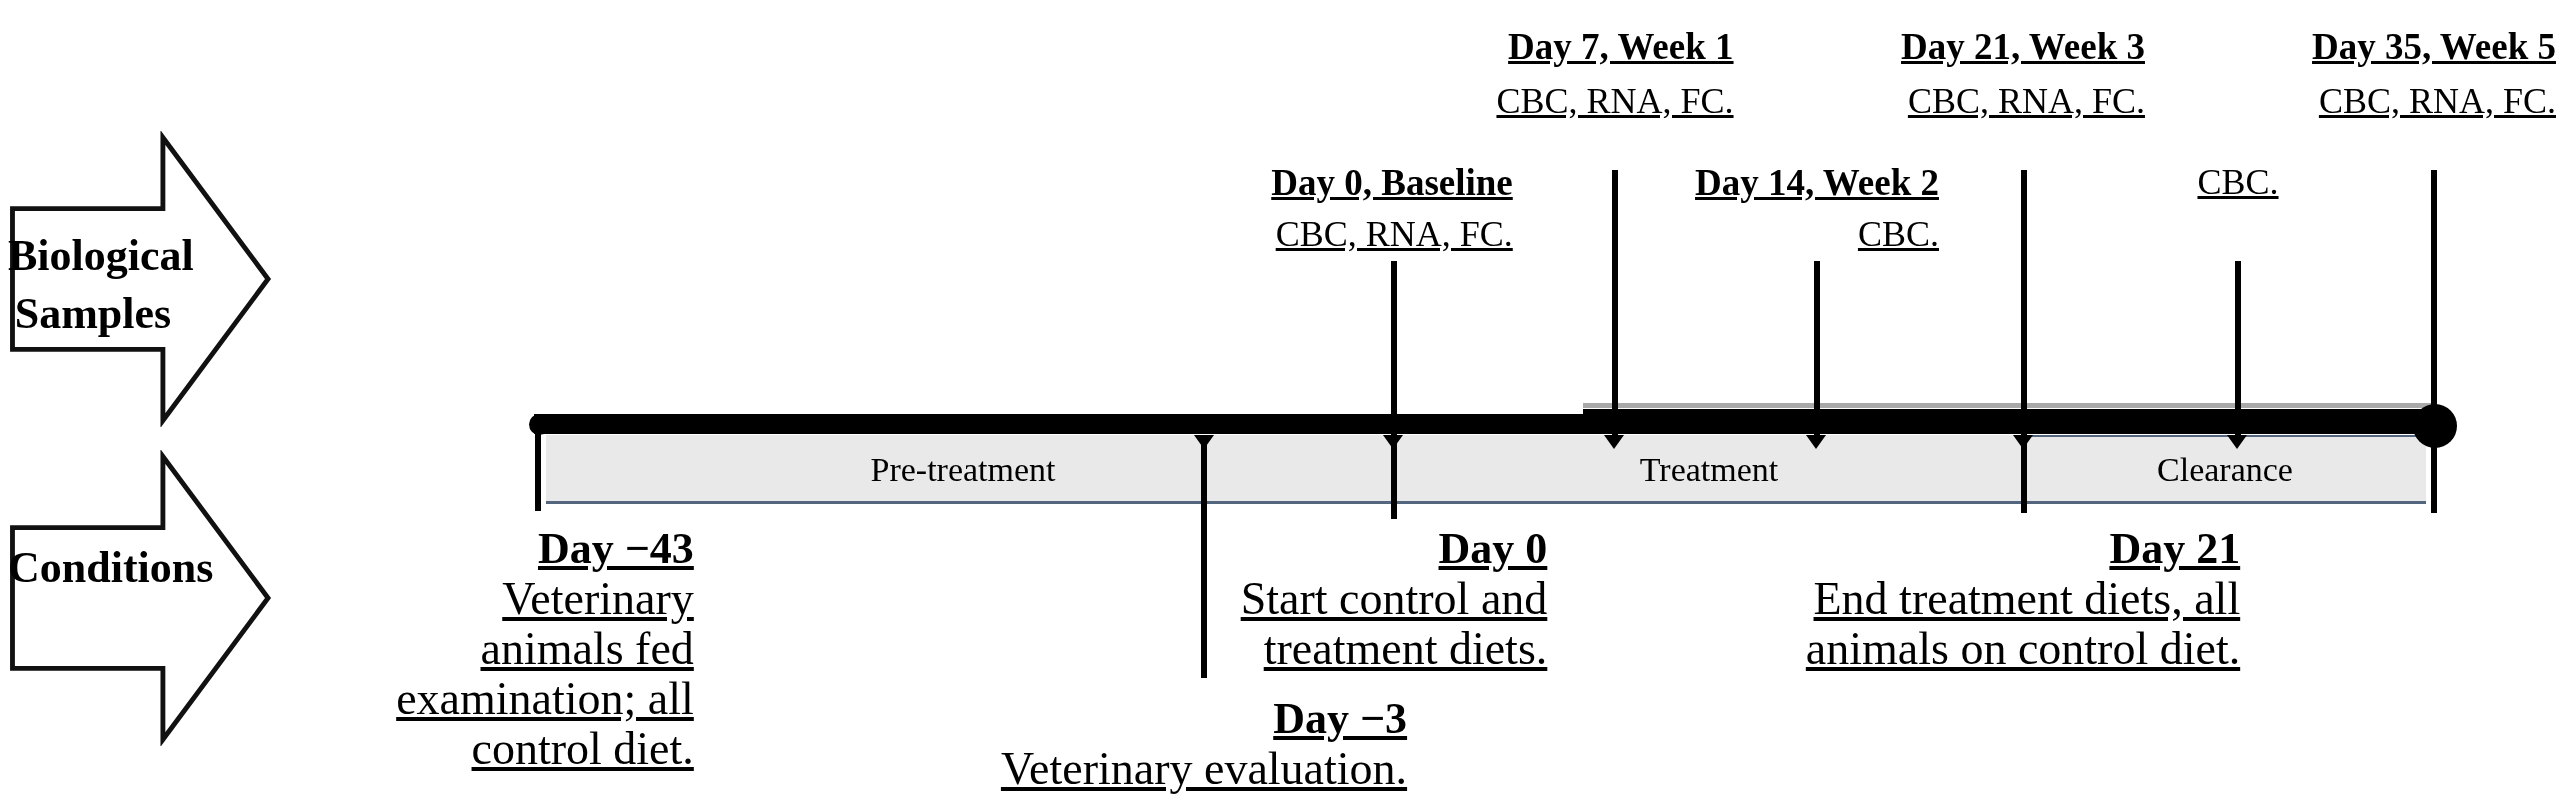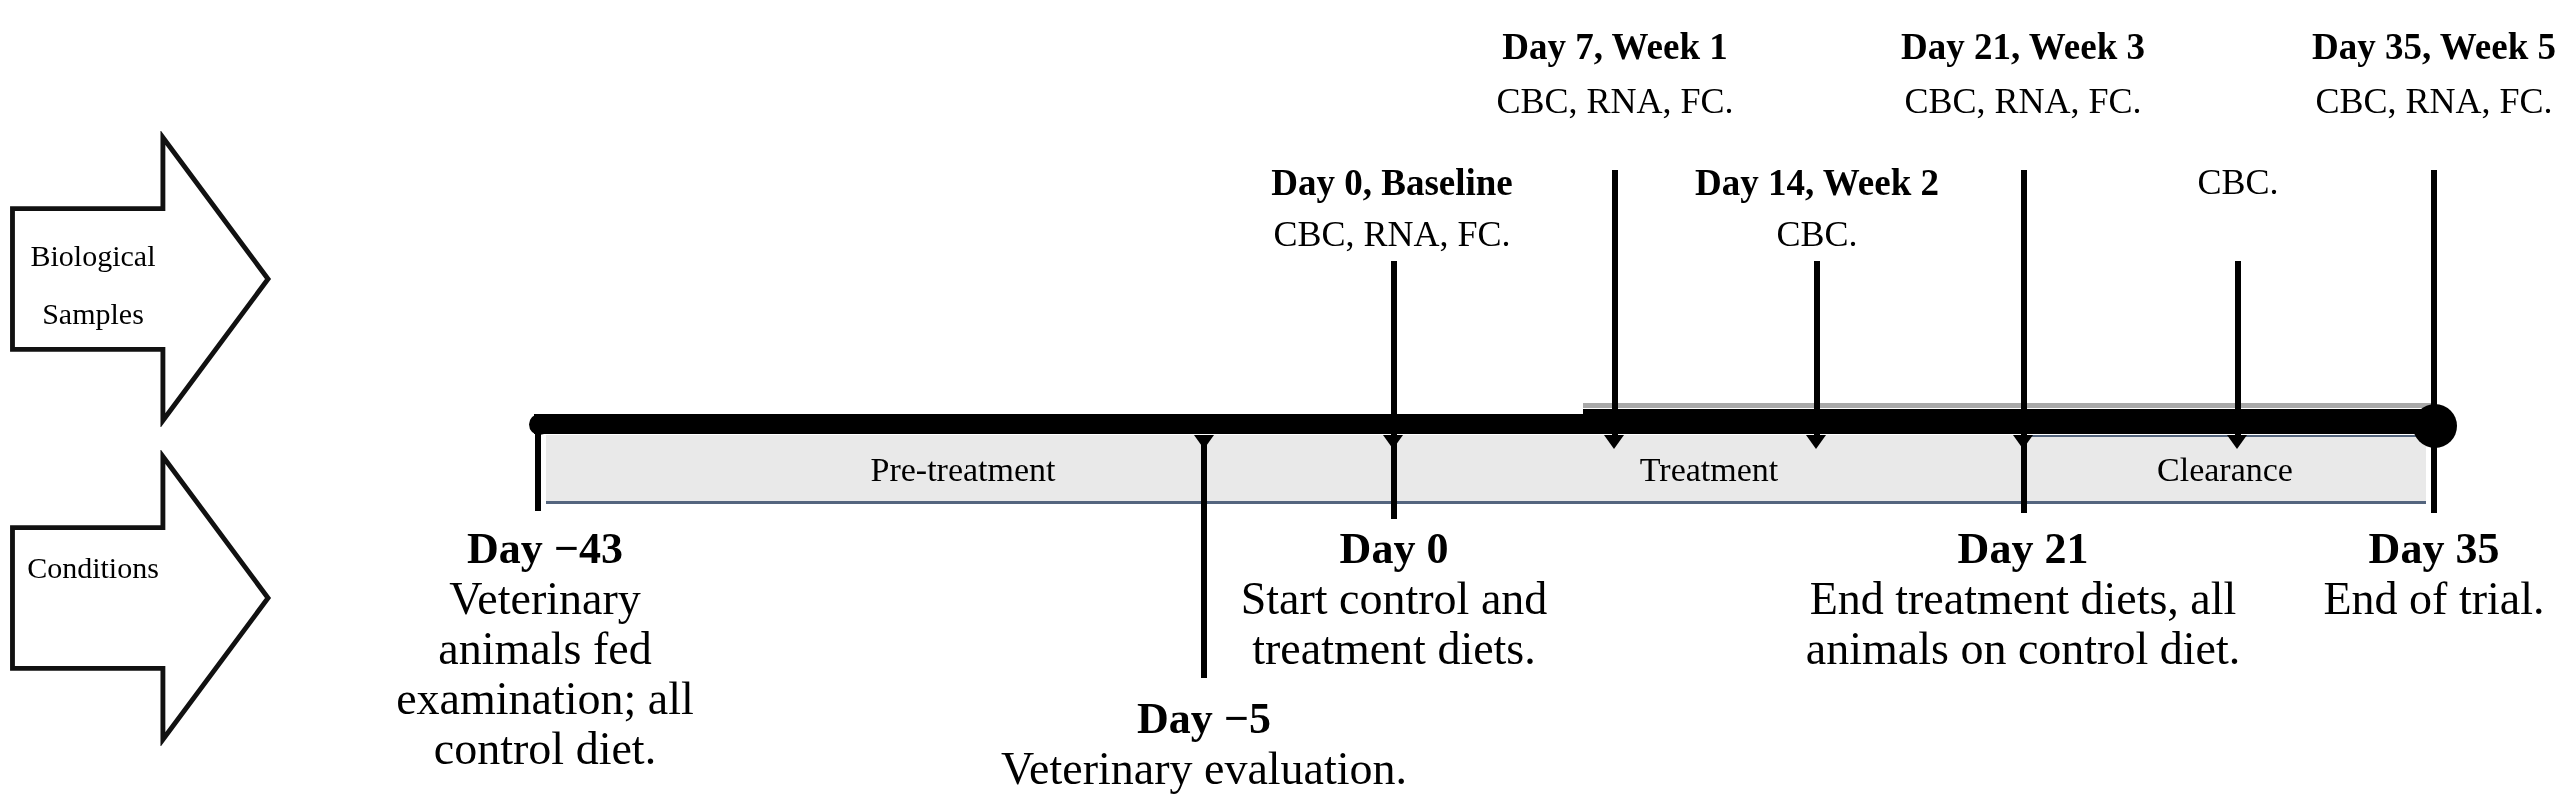--- a/index.html
+++ b/index.html
@@ -7,21 +7,21 @@
     position:relative;
     width:2576px;height:796px;
     background:#ffffff;
     font-family:"Liberation Serif","DejaVu Serif",serif;
     color:#000;
     overflow:hidden;
   }
   .block-arrow{position:absolute;width:267px;height:296px;}
   .arrow-text{
     position:absolute;width:170px;text-align:center;
-    font-weight:400;font-size:30px;line-height:58px;white-space:nowrap;
+    font-weight:700;font-size:44px;line-height:58px;white-space:nowrap;
   }
   .bar{position:absolute;left:534px;top:414px;width:1902px;height:20px;background:#000;}
   .bar-step{position:absolute;left:1583px;top:409px;width:853px;height:6.5px;background:#000;}
   .bar-shadow{position:absolute;left:1583px;top:403px;width:853px;height:4.9px;background:#a9a9a9;}
   .band{
     position:absolute;left:546px;top:435px;width:1880px;height:66px;
     background:#e9e9e9;border-bottom:3.2px solid #54657e;box-sizing:content-box;
   }
   .band-topline{position:absolute;left:2021px;top:435px;width:405px;height:2.4px;background:#54657e;}
   .phase-label{
@@ -30,21 +30,21 @@
   }
   .tick{position:absolute;width:5.7px;background:#000;}
   .tri{
     position:absolute;top:435px;width:0;height:0;
     border-left:10.5px solid transparent;border-right:10.5px solid transparent;
     border-top:14.6px solid #000;
   }
   .dot{position:absolute;background:#000;border-radius:50%;}
   .dot-start{left:529px;top:414px;width:21px;height:21px;}
   .dot-end{left:2413px;top:404px;width:44px;height:44px;}
-  .event{position:absolute;transform:translateX(-50%);text-align:center;white-space:nowrap;}
+  .event{position:absolute;transform:translateX(-50%);text-align:right;white-space:nowrap;text-decoration:underline;}
   .ev-title{font-weight:700;font-size:37px;line-height:52px;}
   .ev-sub{font-size:36px;line-height:50px;}
   .bev-title{font-weight:700;font-size:44px;line-height:50px;}
   .bev-line{font-size:46px;line-height:50px;}
 </style>
 </head>
 <body>
 
 <div class="canvas">
 
@@ -118,35 +118,31 @@
 
   <div class="event" style="left:545px;top:524px">
     <div class="bev-title">Day −43</div>
     <div class="bev-line">Veterinary</div>
     <div class="bev-line">animals fed</div>
     <div class="bev-line">examination; all</div>
     <div class="bev-line">control diet.</div>
   </div>
 
   <div class="event" style="left:1204px;top:694px">
-    <div class="bev-title">Day −5</div>
+    <div class="bev-title">Day −3</div>
     <div class="bev-line">Veterinary evaluation.</div>
   </div>
 
   <div class="event" style="left:1394px;top:524px">
     <div class="bev-title">Day 0</div>
     <div class="bev-line">Start control and</div>
     <div class="bev-line">treatment diets.</div>
   </div>
 
   <div class="event" style="left:2023px;top:524px">
     <div class="bev-title">Day 21</div>
     <div class="bev-line">End treatment diets, all</div>
     <div class="bev-line">animals on control diet.</div>
   </div>
 
-  <div class="event" style="left:2434px;top:524px">
-    <div class="bev-title">Day 35</div>
-    <div class="bev-line">End of trial.</div>
-  </div>
 
 </div>
 
 
 </body></html>

